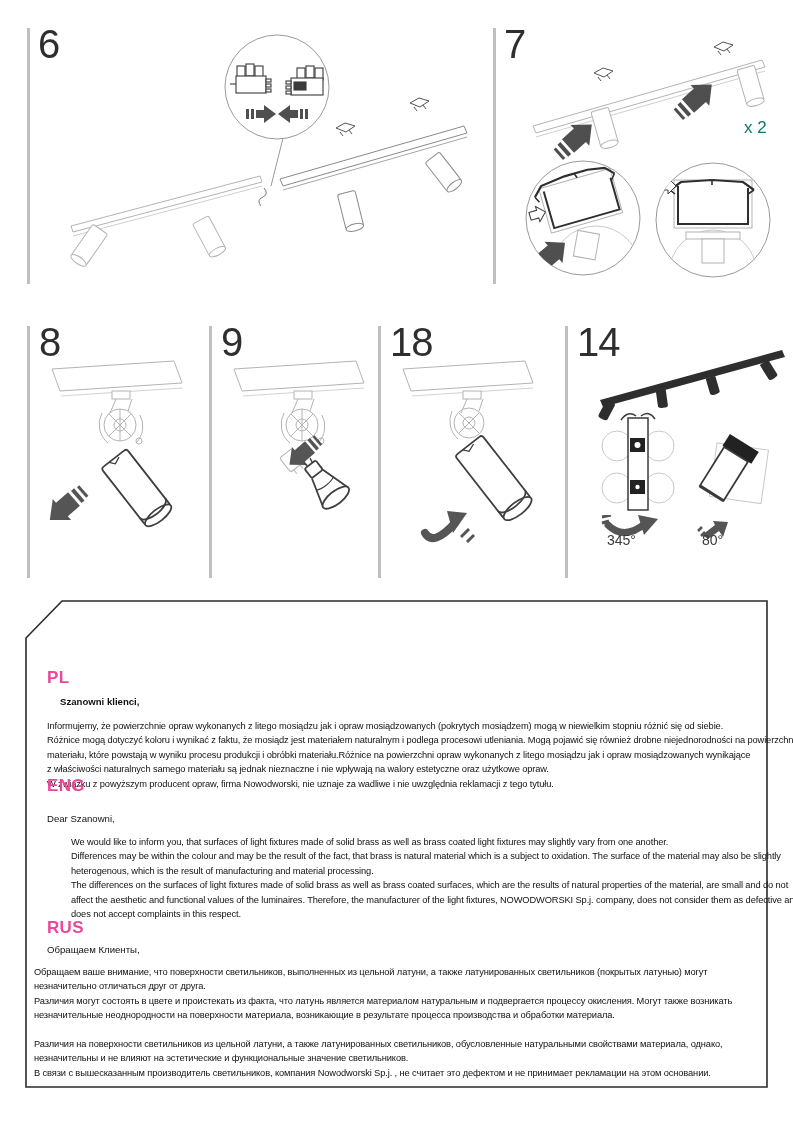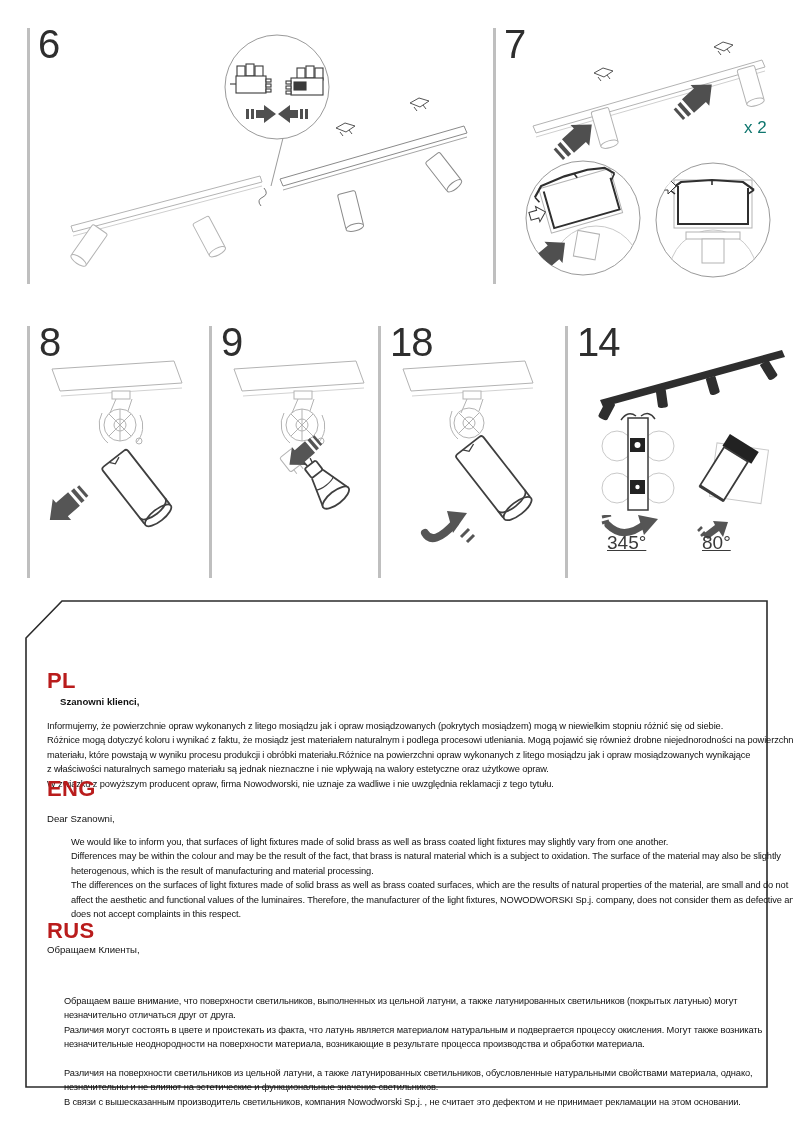--- a/index.html
+++ b/index.html
@@ -2,23 +2,23 @@
 <html><head>
 <meta charset="utf-8">
 <style>
   html,body{margin:0;padding:0;background:#fff;}
   .page{position:relative;width:793px;height:1122px;background:#fff;overflow:hidden;
         font-family:"Liberation Sans",sans-serif;color:#1a1a1a;}
   .divider{position:absolute;width:2.5px;background:#bfbfbf;}
   .step-number{position:absolute;font-size:40px;font-weight:400;color:#2e2e2e;line-height:1;letter-spacing:-1px;}
   .illu{position:absolute;}
   .qty-note{position:absolute;font-size:17px;color:#0f766e;}
-  .rot-label{position:absolute;font-size:19px;color:#3a3a3a;text-decoration:underline;}
+  .rot-label{position:absolute;font-size:14px;color:#3a3a3a;}
   .legal-outline{position:absolute;left:0;top:0;}
-  .lang-head{position:absolute;font-size:22px;font-weight:700;letter-spacing:.3px;color:#b91c1c;}
+  .lang-head{position:absolute;font-size:17px;font-weight:700;letter-spacing:.3px;color:#ec4899;}
   .greet{position:absolute;font-size:9.6px;color:#111;white-space:pre;}
   .greet.bold{font-weight:700;}
   .body-text{position:absolute;font-size:9.3px;line-height:14.4px;letter-spacing:-0.12px;
              color:#111;white-space:pre;}
 </style>
 </head>
 <body>
 
 <div class="page">
 
@@ -363,21 +363,21 @@
   <div class="greet" style="left:47px;top:813px;">Dear Szanowni,</div>
   <div class="body-text" style="left:47px;top:835px;margin-left:24px;">We would like to inform you, that surfaces of light fixtures made of solid brass as well as brass coated light fixtures may slightly vary from one another.
 Differences may be within the colour and may be the result of the fact, that brass is natural material which is a subject to oxidation. The surface of the material may also be slightly
 heterogenous, which is the result of manufacturing and material processing.
 The differences on the surfaces of light fixtures made of solid brass as well as brass coated surfaces, which are the results of natural properties of the material, are small and do not
 affect the aesthetic and functional values of the luminaires. Therefore, the manufacturer of the light fixtures, NOWODWORSKI Sp.j. company, does not consider them as defective and
 does not accept complaints in this respect.</div>
 
   <div class="lang-head" style="left:47px;top:918px;">RUS</div>
   <div class="greet" style="left:47px;top:944px;">Обращаем Клиенты,</div>
-  <div class="body-text" style="left:64px;top:965px;margin-top:29px;">Обращаем ваше внимание, что поверхности светильников, выполненных из цельной латуни, а также латунированных светильников (покрытых латунью) могут
+  <div class="body-text" style="left:34px;top:965px;">Обращаем ваше внимание, что поверхности светильников, выполненных из цельной латуни, а также латунированных светильников (покрытых латунью) могут
 незначительно отличаться друг от друга.
 Различия могут состоять в цвете и проистекать из факта, что латунь является материалом натуральным и подвергается процессу окисления. Могут также возникать
 незначительные неоднородности на поверхности материала, возникающие в результате процесса производства и обработки материала.
 
 Различия на поверхности светильников из цельной латуни, а также латунированных светильников, обусловленные натуральными свойствами материала, однако,
 незначительны и не влияют на эстетические и функциональные значение светильников.
 В связи с вышесказанным производитель светильников, компания Nowodworski Sp.j. , не считает это дефектом и не принимает рекламации на этом основании.</div>
 
 </div>
 

